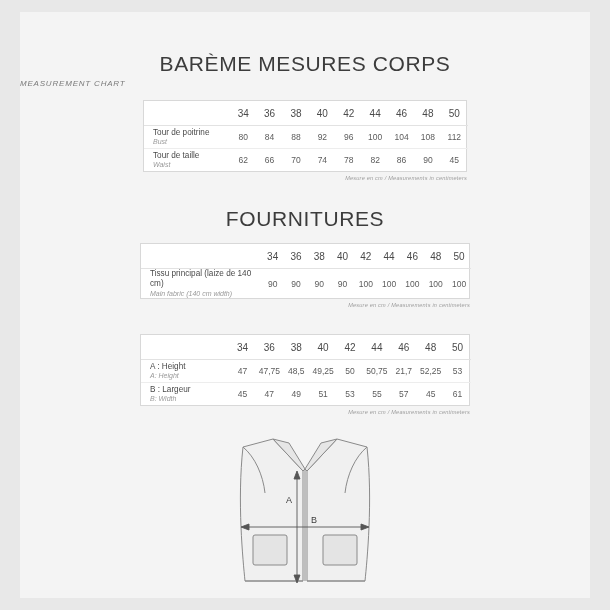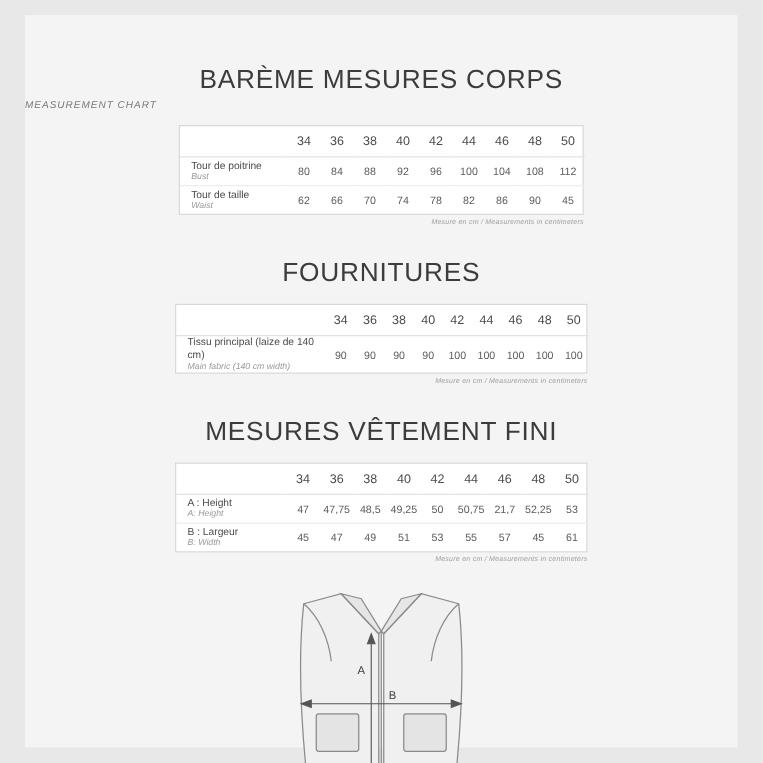--- a/index.html
+++ b/index.html
@@ -198,21 +198,20 @@
             <td>100</td>
             <td>100</td>
           </tr>
         </tbody>
       </table>
     </div>
     <div class="note" style="width:330px;">Mesure en cm / Measurements in centimeters</div>
   </div>
 
   <div class="section s3">
-    <div class="sec-title">MESURES VÊTEMENT FINI</div>
     <div class="tbl-wrap" style="width:330px; margin-top:12px;">
       <table>
         <colgroup>
           <col style="width:88px">
           <col span="9" style="width:26.9px">
         </colgroup>
         <tbody>
           <tr class="head">
             <td></td>
             <td>34</td>

